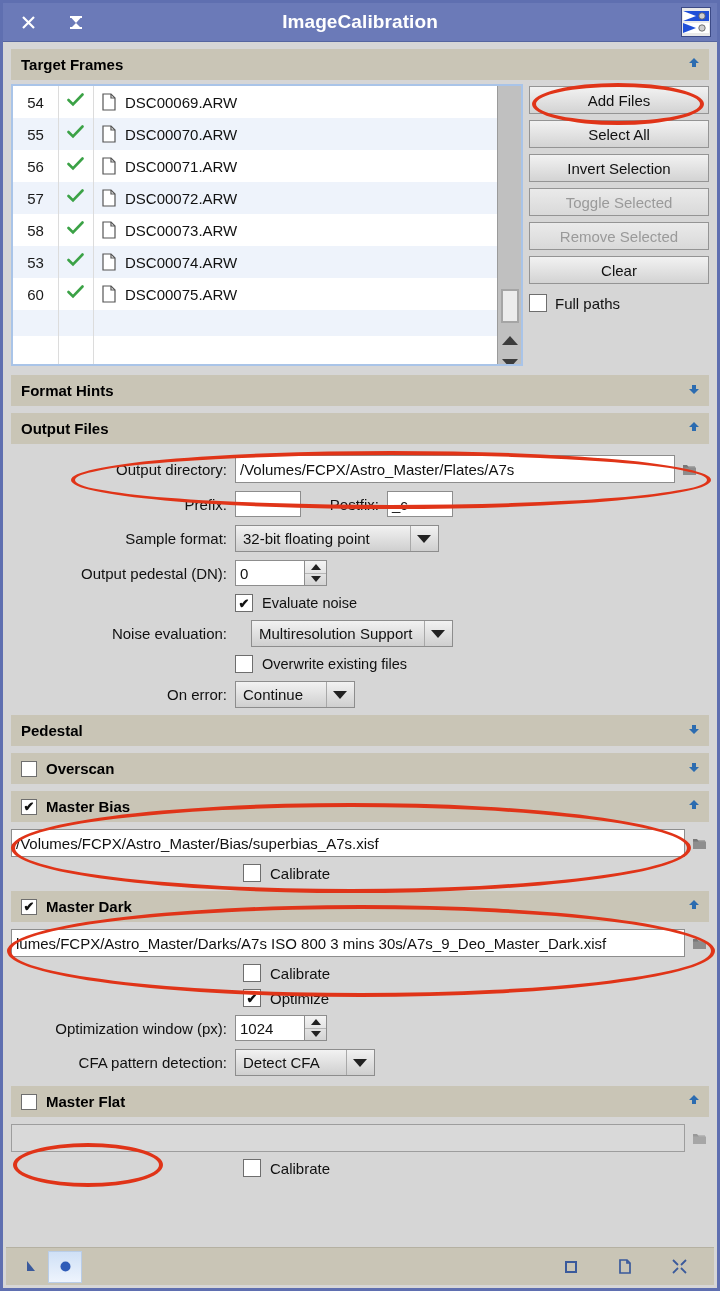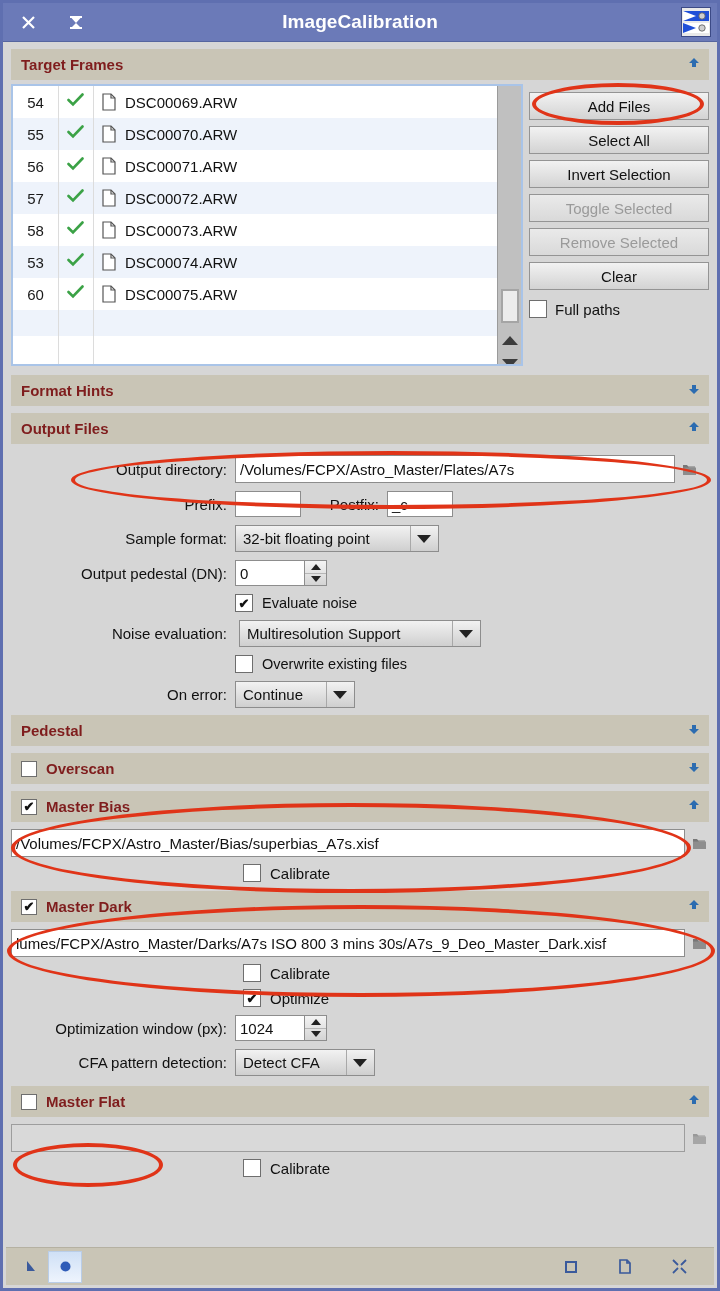--- a/index.html
+++ b/index.html
@@ -46,21 +46,21 @@
   .content { padding:0 8px; }
 
   
   .sec {
     height:31px; background:#c9c5b6;
     display:flex; align-items:center;
     margin-top:7px;
     padding:0 8px 0 10px;
     position:relative;
   }
-  .sec-title { color:#7f1d1d; font-weight:bold; font-size:15px; }
+  .sec-title { color:#000000; font-weight:bold; font-size:15px; }
   .sec .arrow { margin-left:auto; }
   .cbx {
     width:16px;height:16px;background:#fff;border:1px solid #6e6e6e;
     display:inline-flex;align-items:center;justify-content:center;
     font-size:13px;line-height:1;color:#111;font-weight:bold;cursor:pointer;
     flex:0 0 auto;
   }
   .sec .cbx { margin-right:9px; }
 
   
@@ -83,21 +83,21 @@
     background:#c0c0c0; border-left:1px solid #9a9a9a;
   }
   .vthumb { position:absolute; left:3px; width:18px; height:34px;
             background:#ececec; border:2px solid #a5a5a5; top:203px; }
   .vup, .vdn { position:absolute; left:0; width:24px; height:23px;
                display:flex;align-items:center;justify-content:center; }
   .vup { top:243px; } .vdn { top:266px; }
   .tri-u { width:0;height:0;border-left:8px solid transparent;border-right:8px solid transparent;border-bottom:9px solid #3c3c3c;}
   .tri-d { width:0;height:0;border-left:8px solid transparent;border-right:8px solid transparent;border-top:9px solid #3c3c3c;}
 
-  .btncol { display:flex; flex-direction:column; gap:6px; width:180px; padding-top:8px;}
+  .btncol { display:flex; flex-direction:column; gap:6px; width:180px; padding-top:2px;}
   .btn {
     height:28px; background:linear-gradient(#f2f2f2,#d3d3d3);
     border:1px solid #949494; display:flex;align-items:center;justify-content:center;
     font-size:15px; cursor:pointer; color:#111;
   }
   .btn.disabled { color:#9a9a9a; background:linear-gradient(#eaeaea,#d9d9d9); }
   .chkline { display:flex; align-items:center; gap:8px; margin-top:4px; font-size:15px;}
   .chkline .cbx { width:18px;height:18px; }
 
   
@@ -382,21 +382,21 @@
       </div>
     </div>
 
     <div class="frow" style="padding-left:224px">
       <span class="cbx" style="width:18px;height:18px">✔</span>
       <span style="margin-left:9px">Evaluate noise</span>
     </div>
 
     <div class="frow">
       <div class="lbl" style="width:216px">Noise evaluation:</div>
-      <div class="combo" style="width:242px; margin-left:12px">
+      <div class="combo" style="width:202px; margin-left:24px">
         <span class="cv">Multiresolution Support</span>
         <span class="carrow">
             <i class="cdn"></i>
           </span>
       </div>
     </div>
 
     <div class="frow" style="padding-left:224px">
       <span class="cbx" style="width:18px;height:18px"></span>
       <span style="margin-left:9px">Overwrite existing files</span>

